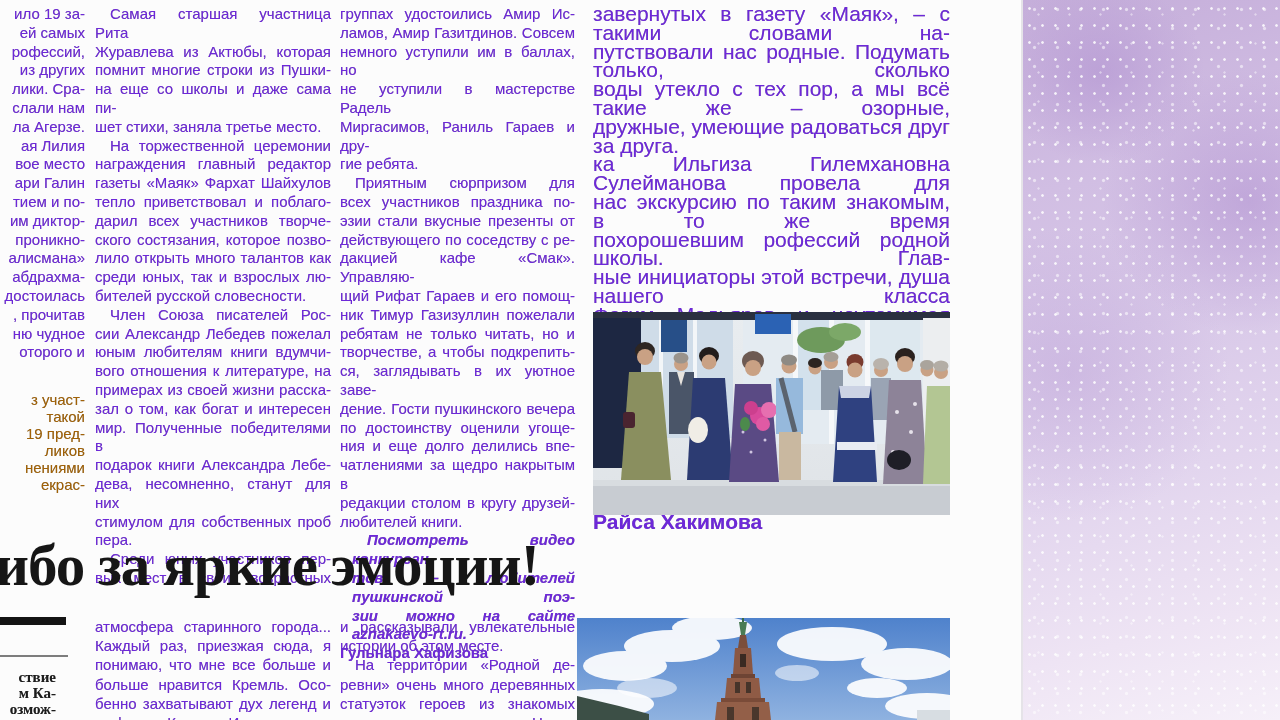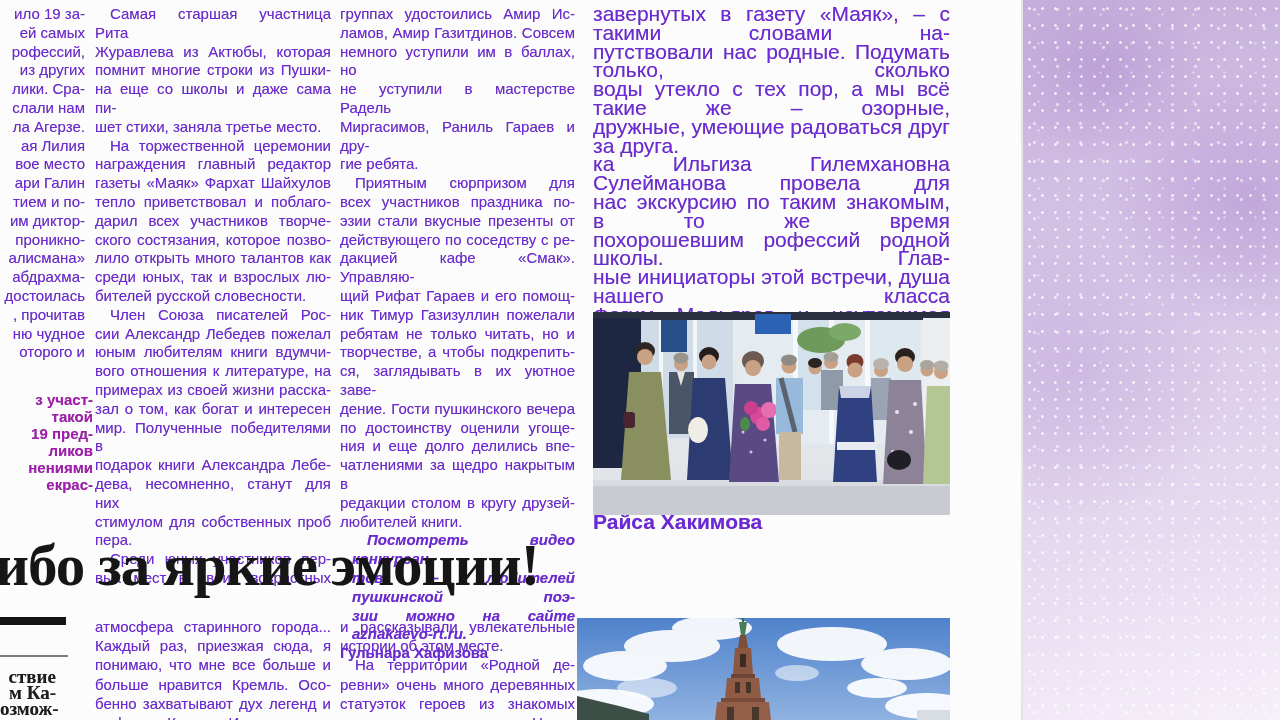--- a/index.html
+++ b/index.html
@@ -9,34 +9,34 @@
 
   .col{position:absolute;color:#6d28d9;font-size:15px;line-height:18.8px;
        text-shadow:0 0 .5px rgba(90,90,90,.55);}
   .ln{display:block;min-height:18.8px;text-align:justify;text-align-last:justify;}
   .nj{text-align-last:left;}
   .bi{font-weight:bold;font-style:italic;margin-left:12px;}
   .b{font-weight:bold;}
 
   #col1{left:0;top:5px;width:85px;}
   #col1 .ln{text-align:right;text-align-last:right;}
-  #col1b{left:0;top:391px;width:85px;font-weight:bold;line-height:17px;color:#a21caf;padding-left:8px;}
+  #col1b{left:0;top:391px;width:85px;font-weight:normal;line-height:17px;color:#a16207;}
   #col1b .ln{min-height:17px;text-align:right;text-align-last:right;}
   #col2{left:95px;top:5px;width:236px;}
   #col3{left:340px;top:5px;width:235px;}
   #col4{left:593px;top:5px;width:357px;font-size:21px;}
 
   .headline{position:absolute;left:-5px;top:536px;white-space:nowrap;
             font-family:"Liberation Serif",serif;font-weight:700;font-size:59px;
             color:#161616;letter-spacing:-1px;line-height:1;}
 
   .rule-thick{position:absolute;left:0;top:617px;width:66px;height:8px;background:#141414;}
   .rule-thin{position:absolute;left:0;top:655px;width:68px;height:2px;background:#7d7d7d;}
   #colbl{left:0;top:669px;width:56px;font-family:"Liberation Serif",serif;font-weight:700;
-         font-size:19px;line-height:16px;color:#1c1c1c;}
+         font-size:15px;line-height:16px;color:#1c1c1c;}
   #colbl .ln{min-height:16px;text-align:right;text-align-last:right;}
   #colb2{left:95px;top:617px;width:236px;height:103px;overflow:hidden;}
   #colb2 .ln{line-height:19.2px;min-height:19.2px;}
   #colb3{left:340px;top:617px;width:235px;height:103px;overflow:hidden;}
   #colb3 .ln{line-height:19.2px;min-height:19.2px;}
 
   .photo{position:absolute;display:block;}
   #group-photo{left:593px;top:312px;}
   #tower-photo{left:577px;top:618px;}
 

